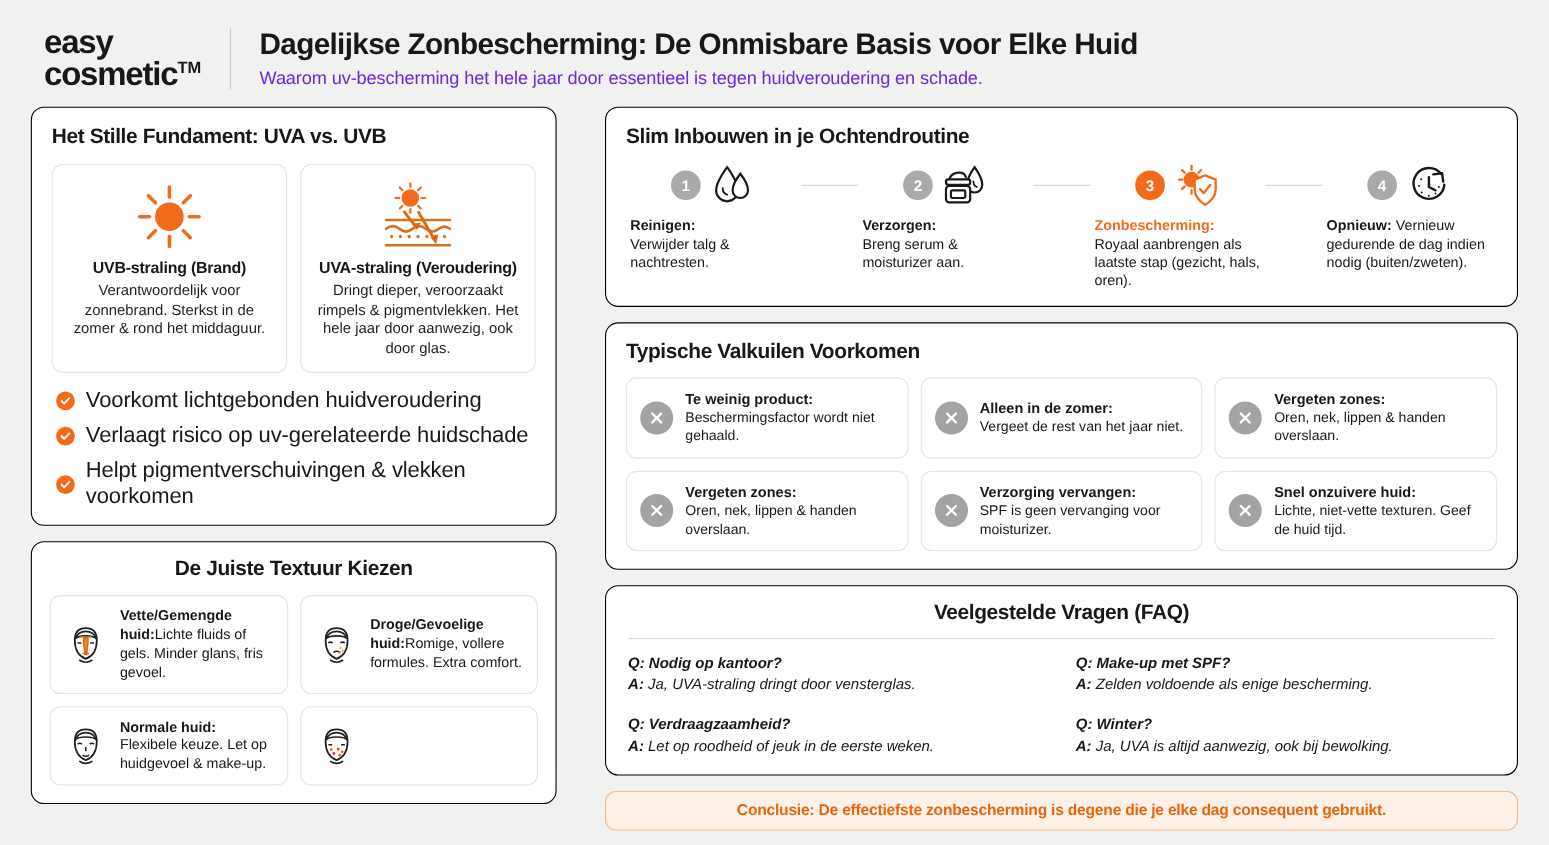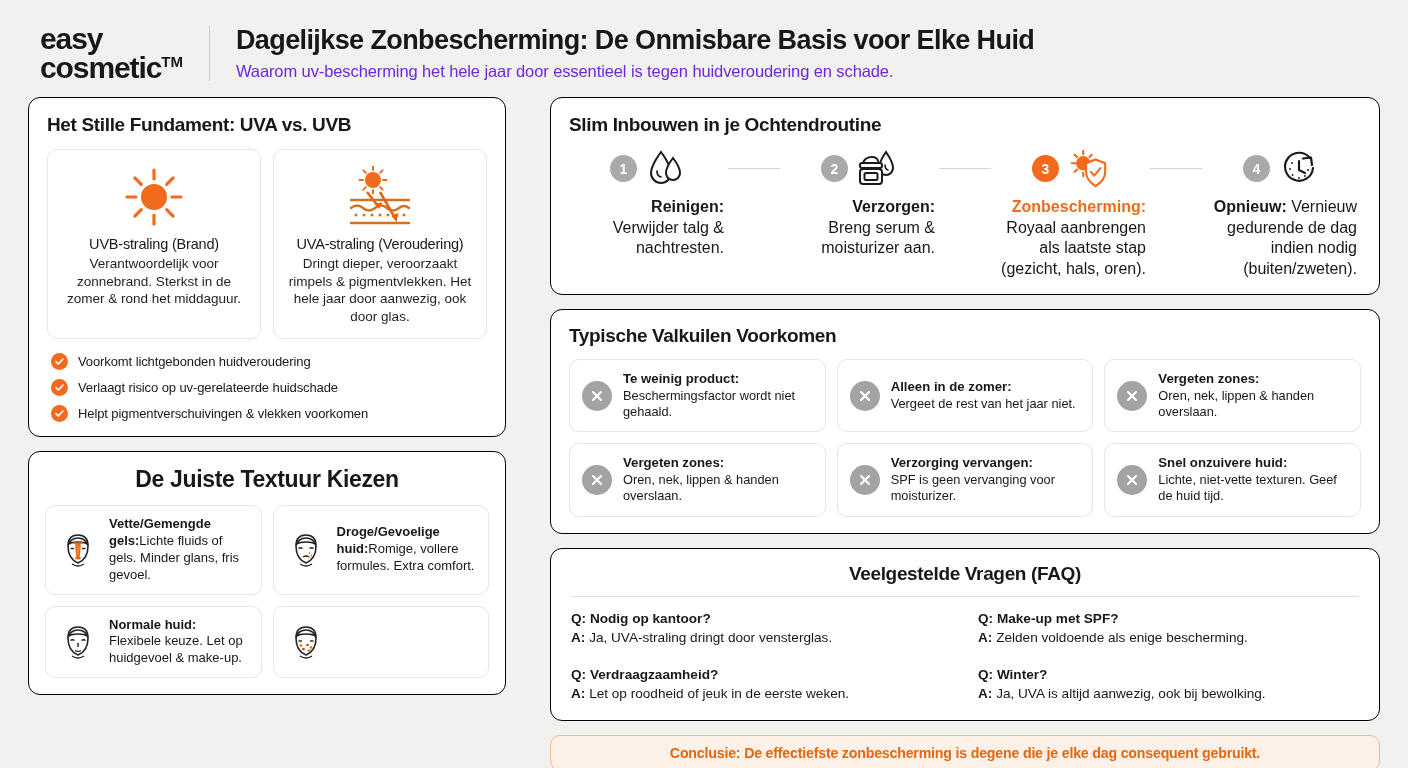--- a/index.html
+++ b/index.html
@@ -28,62 +28,62 @@
   
   .body { display: flex; gap: 16px; flex: 1; min-height: 0; }
   .col-left { width: 478px; display: flex; flex-direction: column; gap: 14px; }
   .col-right { flex: 1; display: flex; flex-direction: column; gap: 14px; margin-left: 28px; }
 
   
   .uv-card { padding: 16px 18px 14px 18px; }
   .uv-grid { display: flex; gap: 12px; margin-top: 13px; }
   .uv-box { flex: 1; border: 1px solid #e5e5e3; border-radius: 10px; padding: 14px 10px 12px; text-align: center; background: #fff; }
   .uv-icon { height: 66px; display: flex; align-items: center; justify-content: center; }
-  .uv-name { font-size: 14.5px; font-weight: 400; margin-top: 6px; letter-spacing: -0.2px; }
+  .uv-name { font-size: 14.5px; font-weight: 700; margin-top: 6px; letter-spacing: -0.2px; }
   .uv-desc { font-size: 13.5px; line-height: 1.32; margin-top: 3px; color: #1f1f22; }
   .checks { margin-top: 14px; display: flex; flex-direction: column; gap: 9px; padding-left: 4px; }
-  .check { display: flex; align-items: center; gap: 10px; font-size: 13px; letter-spacing: -0.1px; }
+  .check { display: flex; align-items: center; gap: 10px; font-size: 20px; letter-spacing: -0.1px; }
   .tick { width: 17px; height: 17px; flex: 0 0 17px; border-radius: 50%; background: #f26a1b; display: flex; align-items: center; justify-content: center; }
   .tick svg { display: block; }
 
   
   .routine { padding: 16px 18px 14px 18px; }
   .steps { display: flex; align-items: flex-start; margin-top: 10px; }
   .step { flex: 1 1 0; display: flex; flex-direction: column; align-items: center; min-width: 0; }
   .step-head { display: flex; align-items: center; gap: 8px; height: 46px; }
   .step-num { width: 27px; height: 27px; border-radius: 50%; background: #a9a9a9; color: #fff; font-size: 14px; font-weight: 700; display: flex; align-items: center; justify-content: center; }
   .step-num.active { background: #f26a1b; }
   .step-icon { width: 42px; height: 42px; display: flex; align-items: center; justify-content: center; }
-  .step-text { font-size: 16px; line-height: 1.3; text-align: right; margin-top: 5px; padding: 0 4px; }
+  .step-text { font-size: 13px; line-height: 1.3; text-align: left; margin-top: 5px; padding: 0 4px; }
   .step-text b { font-weight: 800; }
   .step-text b.hl { color: #f26a1b; }
   .connector { width: 52px; height: 1.6px; background: #d4d4d2; margin-top: 22px; flex: 0 0 52px; }
 
   
   .pitfalls { padding: 15px 18px 16px 18px; }
   .pit-grid { display: grid; grid-template-columns: repeat(3, 1fr); gap: 11px; margin-top: 12px; }
   .pit { border: 1px solid #e5e5e3; border-radius: 10px; padding: 11px 12px; display: flex; align-items: center; gap: 11px; }
   .xcircle { width: 30px; height: 30px; flex: 0 0 30px; border-radius: 50%; background: #a3a3a3; display: flex; align-items: center; justify-content: center; }
   .pit-txt { font-size: 12.8px; line-height: 1.27; }
   .pit-txt b { font-weight: 800; display: block; font-size: 13.2px; }
 
   
   .texture { padding: 14px 16px 16px 16px; }
-  .texture .card-title { text-align: center; font-size: 23px; }
+  .texture .card-title { text-align: center; font-size: 19px; }
   .tex-grid { display: grid; grid-template-columns: 1fr 1fr; gap: 11px; margin-top: 12px; }
   .tex { border: 1px solid #e5e5e3; border-radius: 10px; padding: 10px 11px; display: flex; align-items: center; gap: 10px; }
   .face { width: 42px; height: 42px; flex: 0 0 42px; }
   .tex-txt { font-size: 13px; line-height: 1.3; }
   .tex-txt b { font-weight: 800; }
 
   
   .faq { padding: 14px 20px 16px 20px; }
   .faq .card-title { text-align: center; }
   .faq-rule { height: 1px; background: #dcdcda; margin: 11px 0 12px; }
-  .faq-grid { display: grid; grid-template-columns: 1fr 1fr; gap: 18px 26px; }
+  .faq-grid { display: grid; grid-template-columns: 1fr 1fr; gap: 18px 26px; font-style: italic; }
   .qa { font-size: 13.6px; line-height: 1.42; }
   .qa .q { font-weight: 800; }
   .qa .a b { font-weight: 800; }
 
   
   .conclusion { border: 1px solid #f2b98c; background: #fdf1e7; border-radius: 10px; color: #e2670f; font-size: 14.2px; font-weight: 700; text-align: center; padding: 9px 10px; letter-spacing: -0.2px; }
 </style>
 </head>
 <body>
 
@@ -208,21 +208,21 @@
               <svg width="42" height="42" viewBox="0 0 42 42">
                 <path d="M11 17 q0 -11 10 -11 q10 0 10 11 q0 13 -10 17 q-10 -4 -10 -17z" fill="#fff" stroke="#222" stroke-width="1.6"></path>
                 <path d="M11 16 q3 -7 10 -7 q7 0 10 7 q-2 -3 -10 -3 q-8 0 -10 3z" fill="#fff" stroke="#222" stroke-width="1.5"></path>
                 <path d="M19 15 h4 v4 l-1 9 h-2 l-1 -9z M16 14 h10" fill="#f08a2e" stroke="#e2670f" stroke-width="1.3"></path>
                 <line x1="13.5" y1="19.5" x2="17" y2="19.5" stroke="#222" stroke-width="1.4"></line>
                 <line x1="25" y1="19.5" x2="28.5" y2="19.5" stroke="#222" stroke-width="1.4"></line>
                 <path d="M17.5 29 q3.5 -2 7 0 q-3.5 3 -7 0z" fill="#e2670f"></path>
                 <path d="M15 35 q6 4 12 0" fill="none" stroke="#222" stroke-width="1.4"></path>
               </svg>
             </span>
-            <span class="tex-txt"><b>Vette/Gemengde gels:</b><span>Lichte fluids of gels. Minder glans, fris gevoel.</span></span>
+            <span class="tex-txt"><b>Vette/Gemengde huid:</b><span>Lichte fluids of gels. Minder glans, fris gevoel.</span></span>
           </div>
 
           <div class="tex">
             <span class="face">
               <svg width="42" height="42" viewBox="0 0 42 42">
                 <path d="M11 17 q0 -11 10 -11 q10 0 10 11 q0 13 -10 17 q-10 -4 -10 -17z" fill="#fff" stroke="#222" stroke-width="1.6"></path>
                 <path d="M11 16 q3 -7 10 -7 q7 0 10 7 q-2 -3 -10 -3 q-8 0 -10 3z" fill="#fff" stroke="#222" stroke-width="1.5"></path>
                 <path d="M13.5 19.5 q2 -1.5 4 0" fill="none" stroke="#222" stroke-width="1.4"></path>
                 <path d="M24.5 19.5 q2 -1.5 4 0" fill="none" stroke="#222" stroke-width="1.4"></path>
                 <path d="M18 28 q3.5 -2 6 0" fill="none" stroke="#222" stroke-width="1.4"></path>

